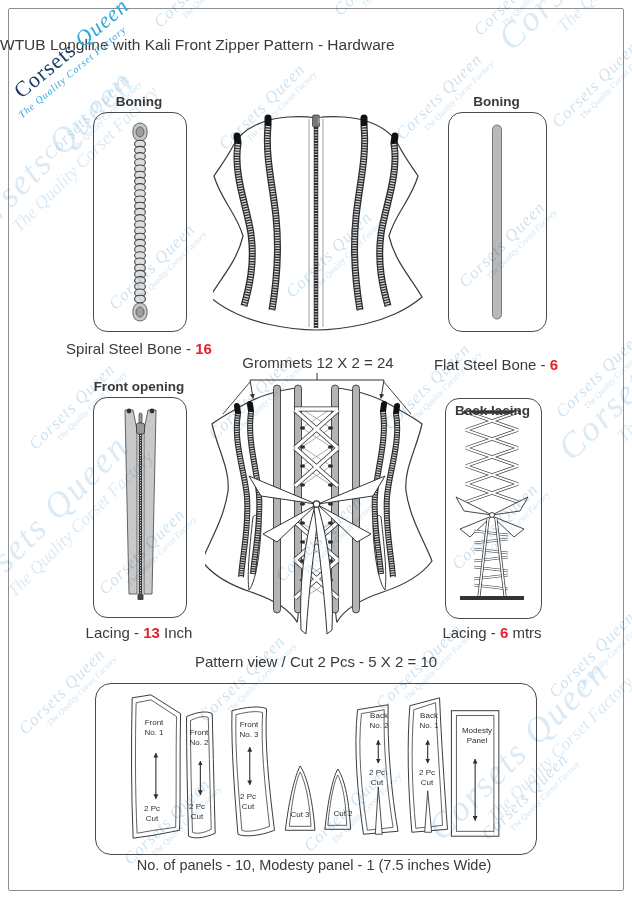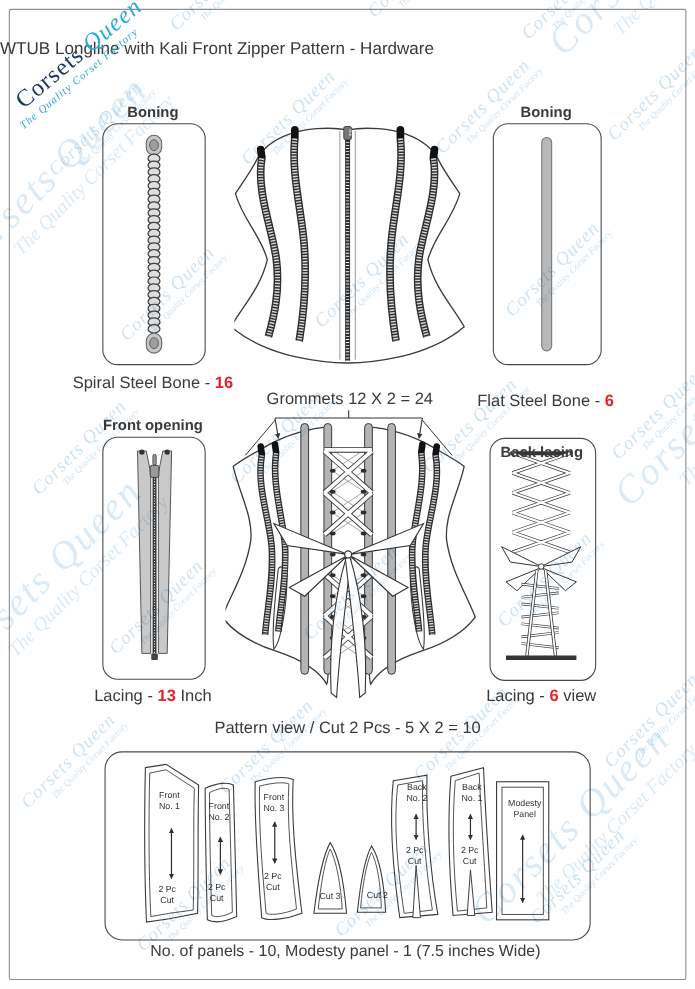--- a/index.html
+++ b/index.html
@@ -342,21 +342,21 @@
         <path d="M42,120 L33,197" stroke="#333" stroke-width="3"></path>
           <path d="M42,120 L33,197" stroke="#fff" stroke-width="1.6"></path>
         <path d="M50,120 L59,197" stroke="#333" stroke-width="3"></path>
           <path d="M50,120 L59,197" stroke="#fff" stroke-width="1.6"></path>
       </g>
       <path d="M14,199 H78" stroke="#333" stroke-width="4"></path>
     </svg>
   </div>
 
   <div class="caption" style="left:59px;top:624px;width:160px;"><span>Lacing - </span><span class="red">13</span><span> Inch</span></div>
-  <div class="caption" style="left:412px;top:624px;width:160px;"><span>Lacing  - </span><span class="red">6</span><span> view</span></div>
+  <div class="caption" style="left:412px;top:624px;width:160px;"><span>Lacing  - </span><span class="red">6</span><span> mtrs</span></div>
 
   <div class="caption" style="left:116px;top:653px;width:400px;">Pattern view / Cut 2 Pcs - 5 X 2 = 10</div>
 
   <div class="pattern-box">
     <svg width="440" height="170" viewBox="0 0 440 172" style="position:absolute;left:0;top:0;">
       <defs>
         <marker id="gar" viewBox="0 0 10 10" refX="9" refY="5" markerWidth="4.5" markerHeight="4.5" orient="auto-start-reverse">
             <path d="M0,0 L10,5 L0,10 Z" fill="#2e2e2e"></path>
           </marker>
       </defs>

